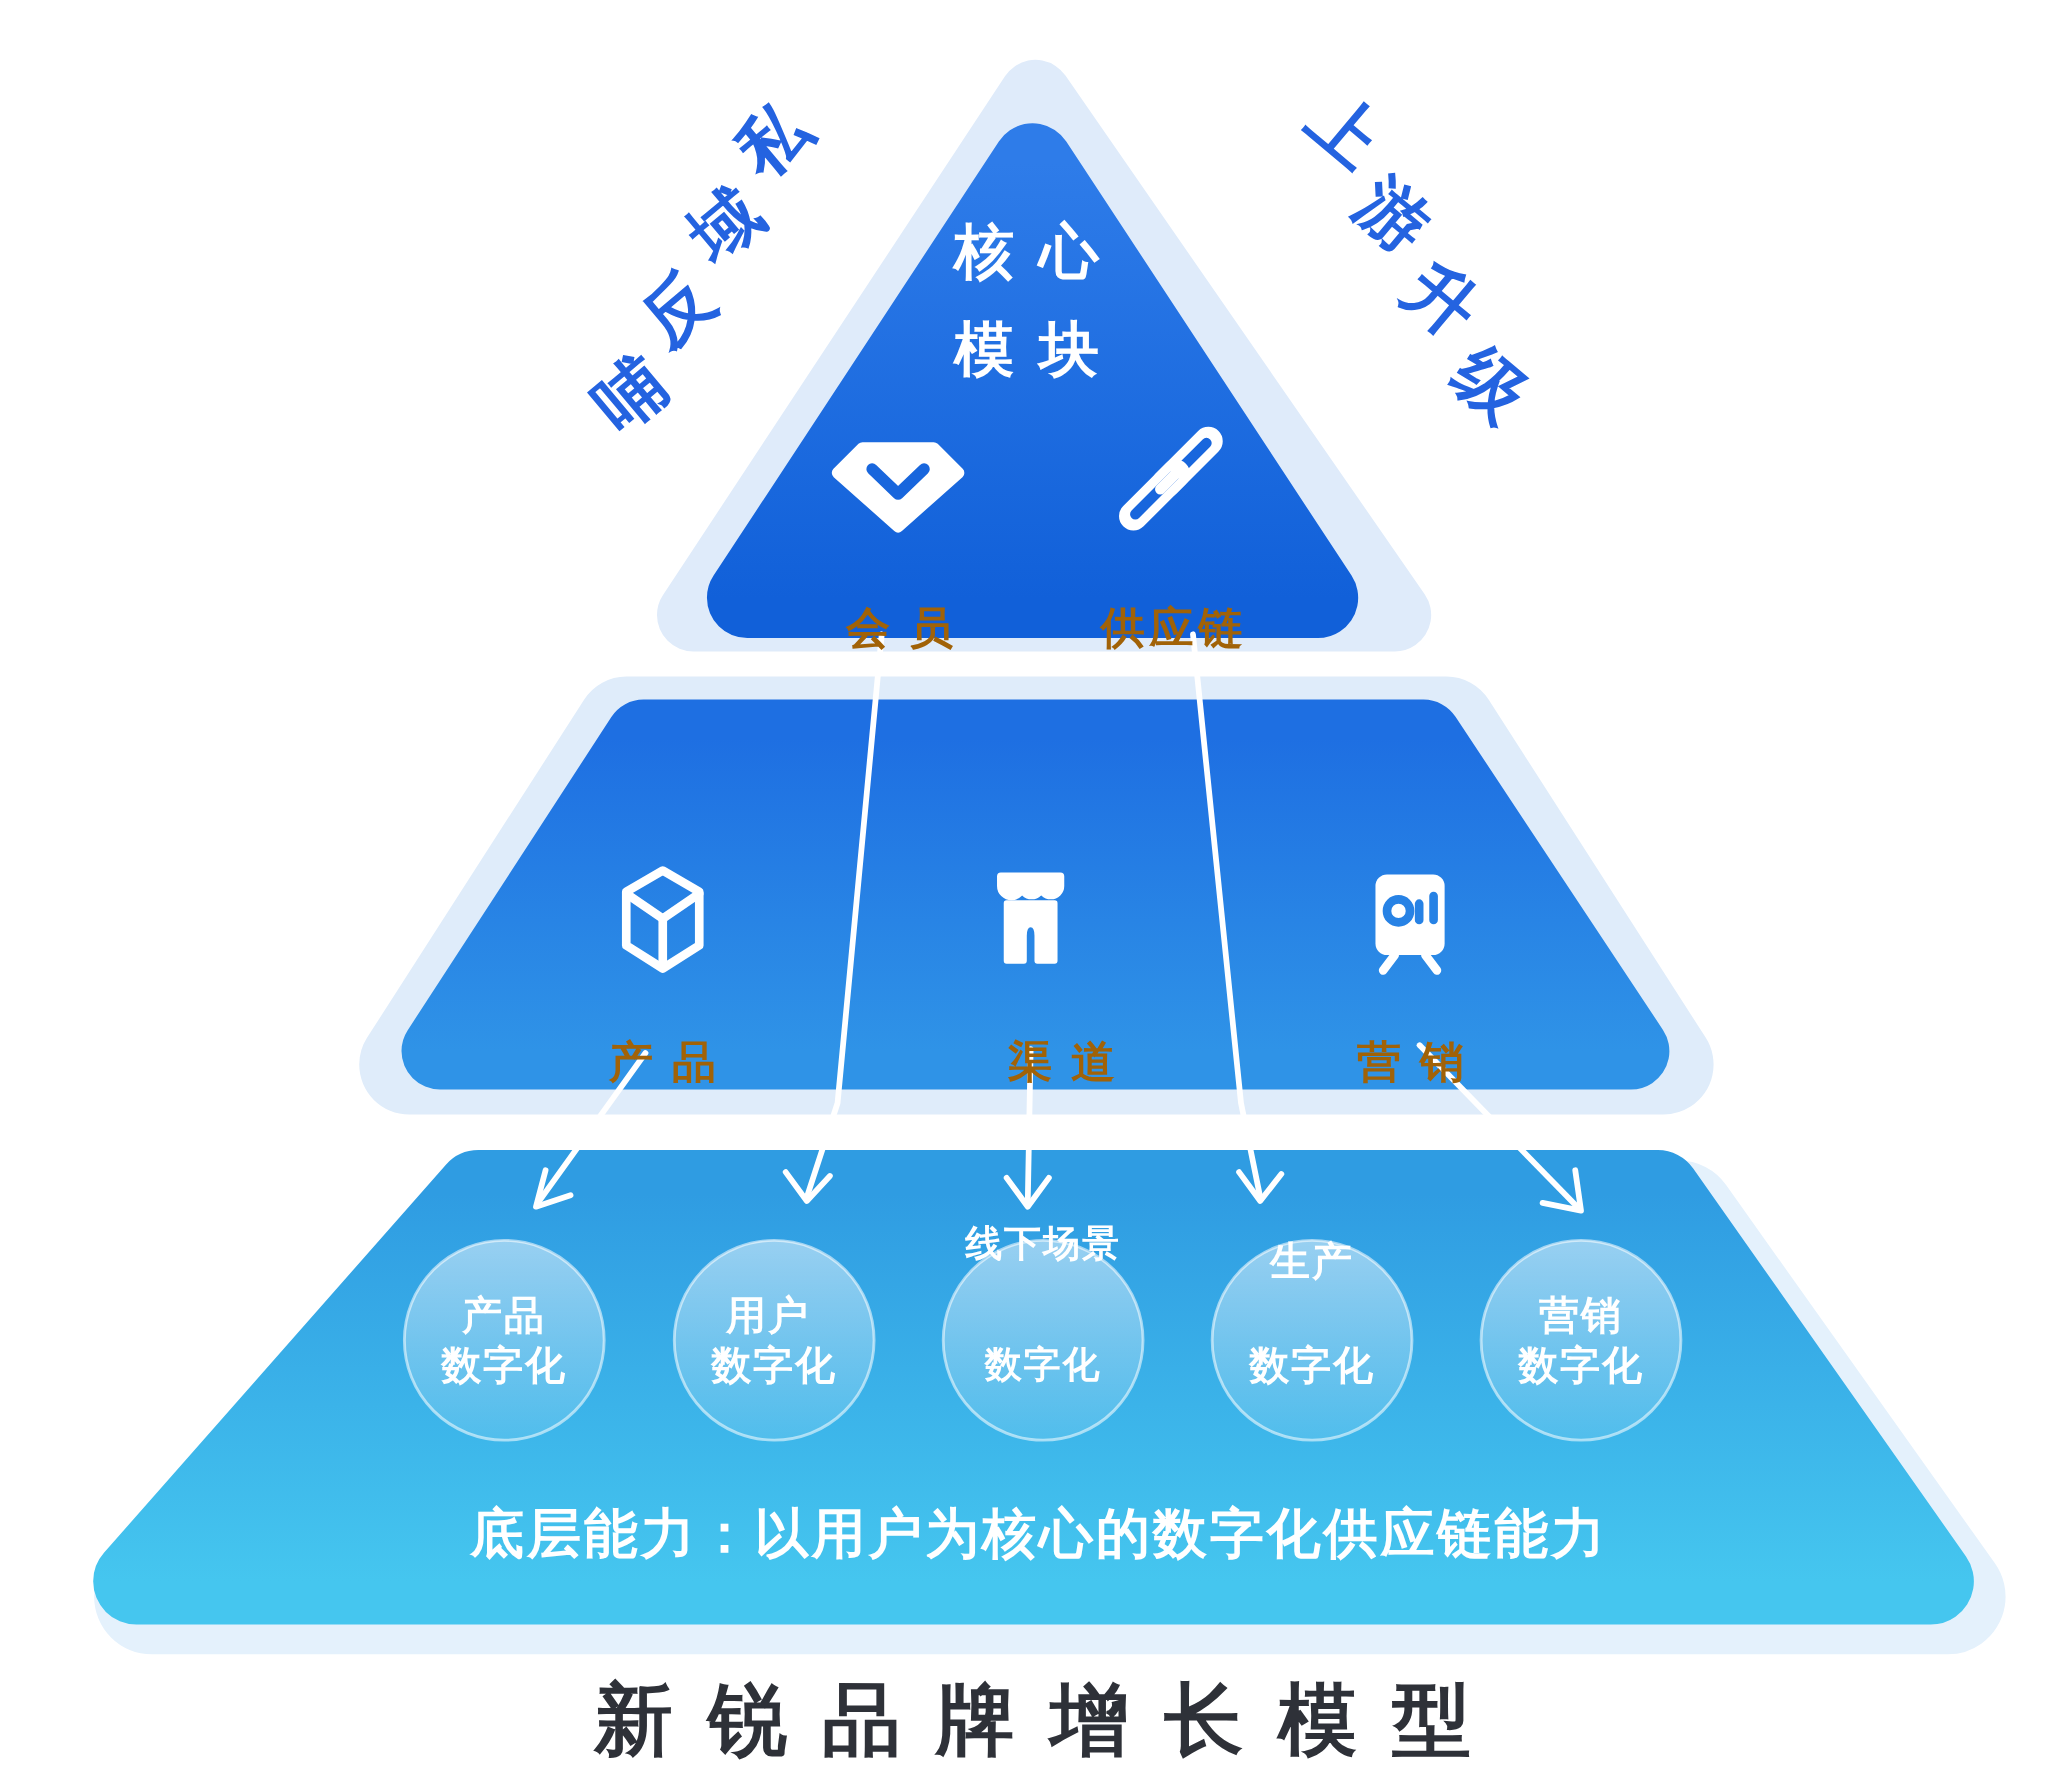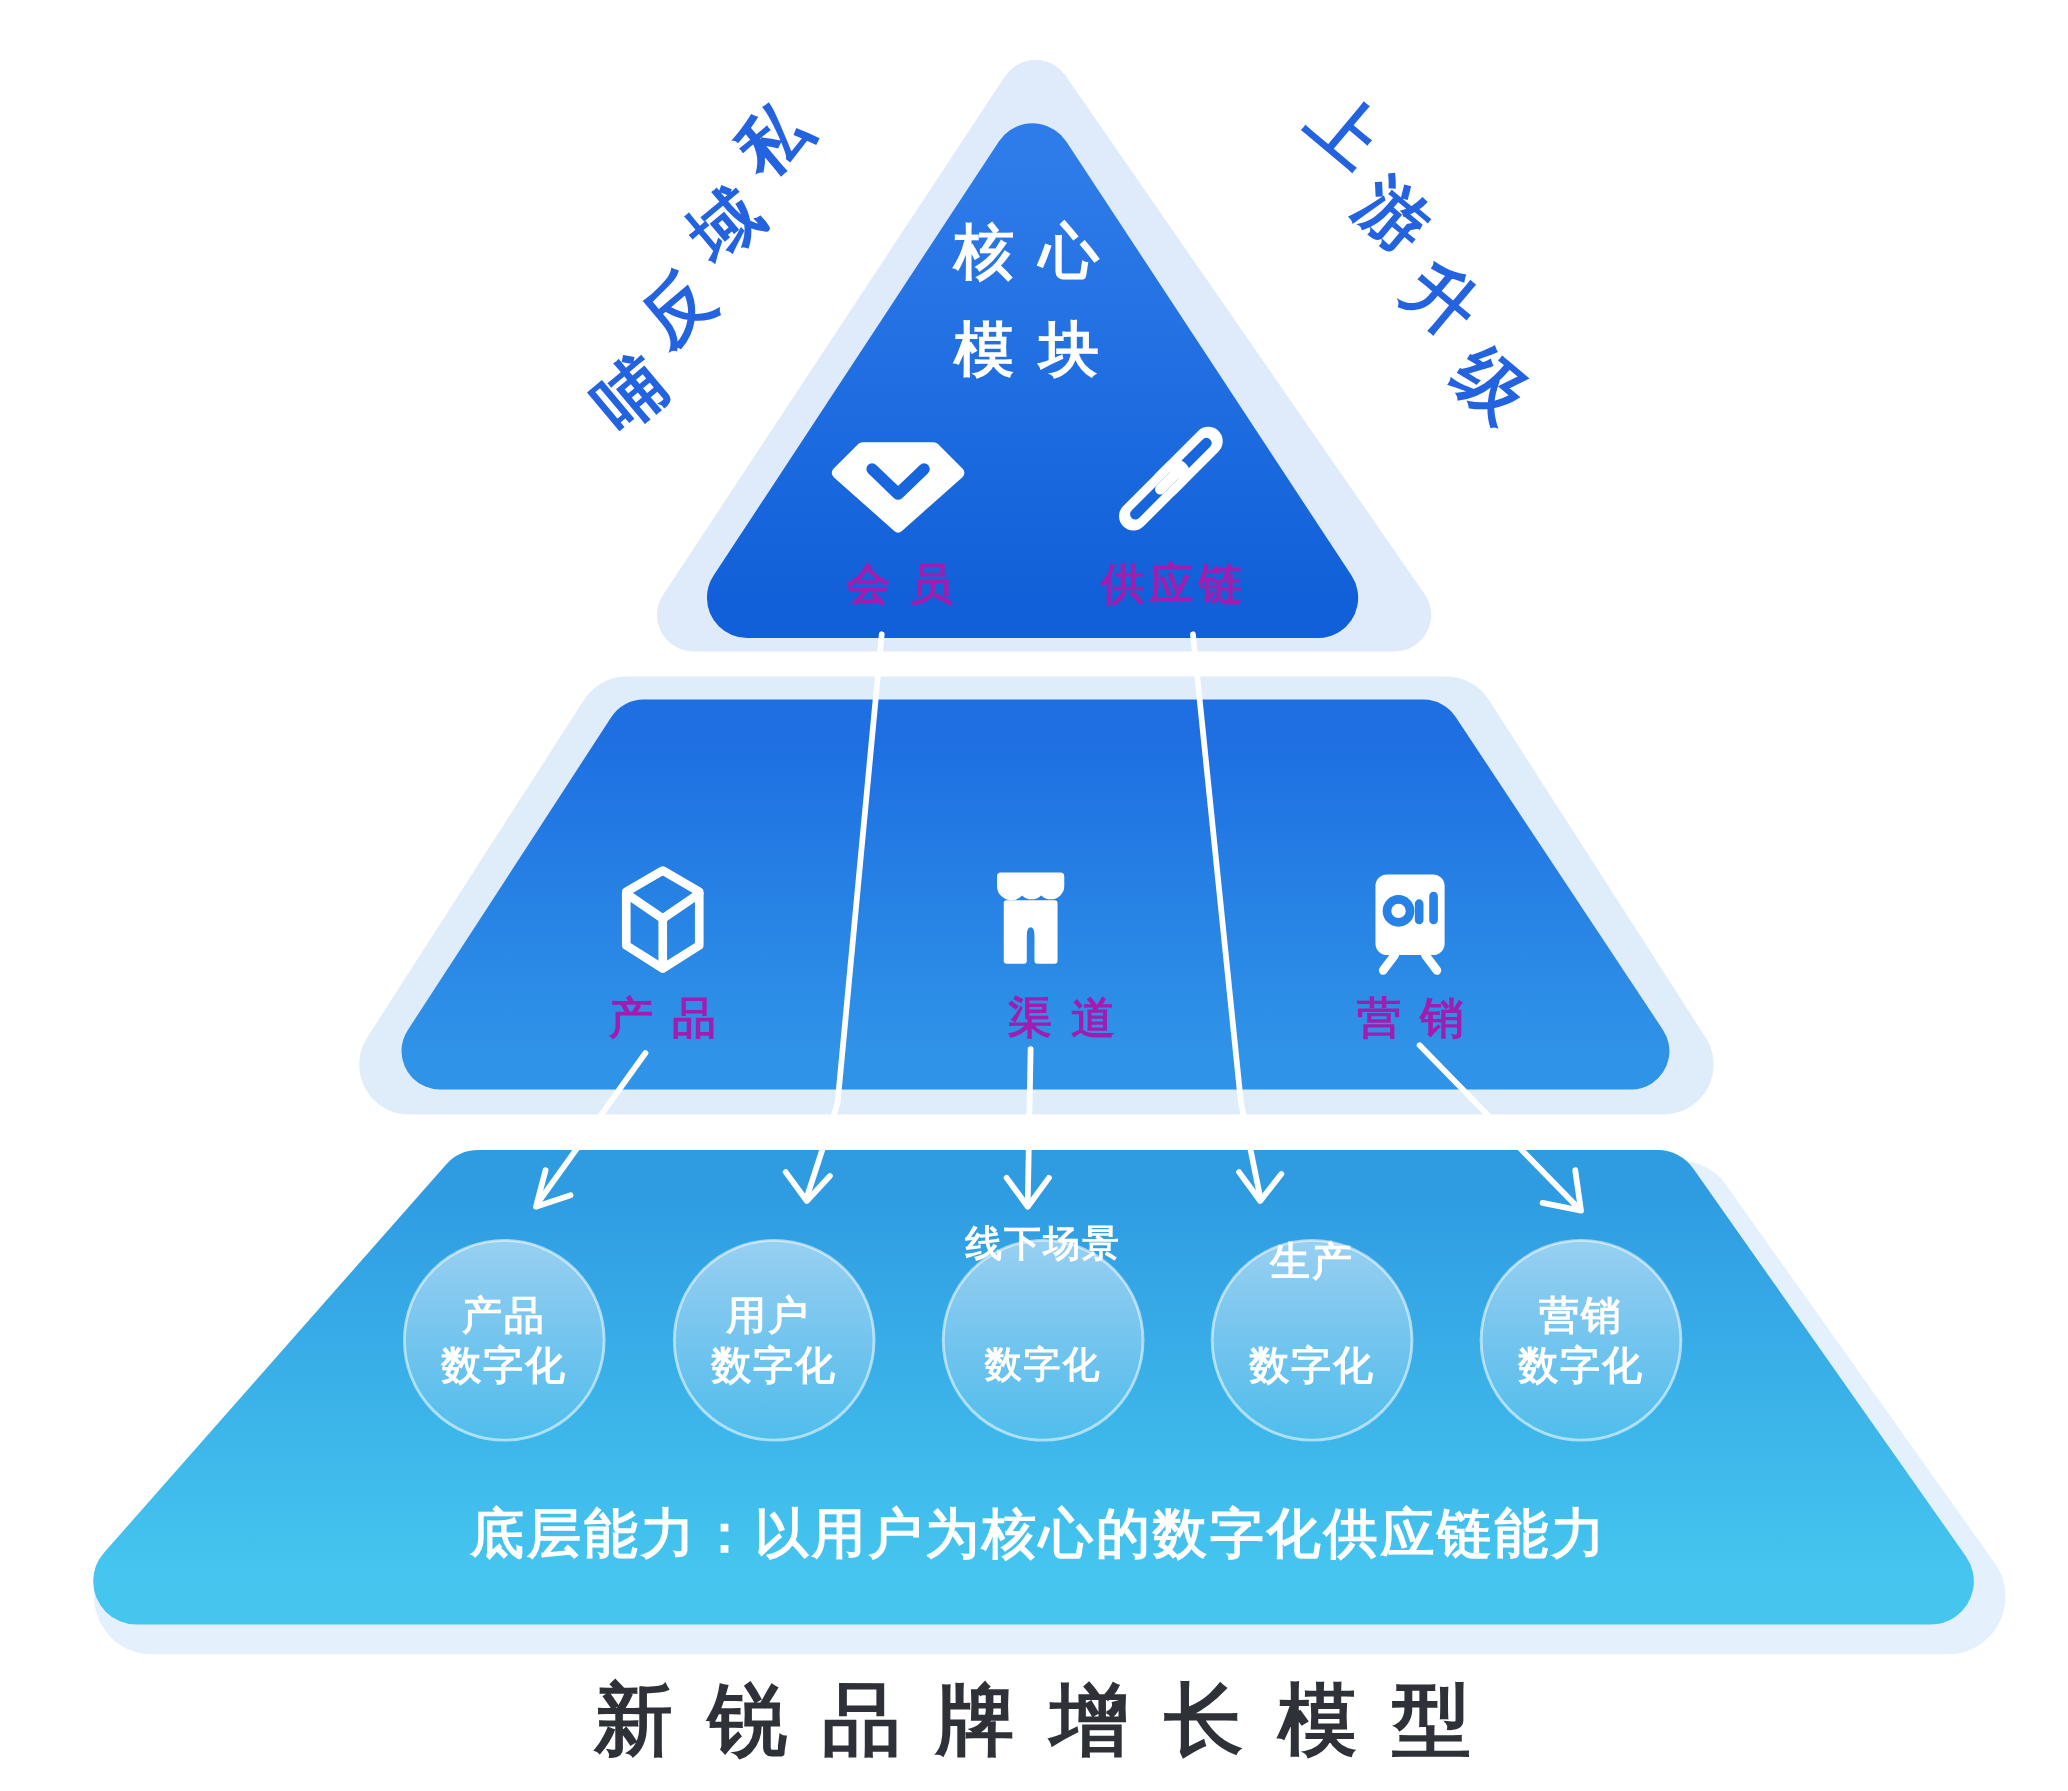--- a/index.html
+++ b/index.html
@@ -4,21 +4,21 @@
 <style>
   html,body{margin:0;padding:0;background:#ffffff;}
   #stage{
     position:relative;width:2068px;height:1792px;background:#ffffff;overflow:hidden;
     font-family:"Liberation Sans","DejaVu Sans",sans-serif;
   }
   #shapes{position:absolute;left:0;top:0;}
   .txt{position:absolute;transform:translate(-50%,-50%);white-space:nowrap;}
   .tier-title{color:#ffffff;font-weight:700;font-size:61px;letter-spacing:25px;text-align:center;}
   .tier1-line{font-size:60px;}
-  .item-label{color:#a21caf;font-weight:700;font-size:44px;letter-spacing:19px;}
+  .item-label{color:#a16207;font-weight:700;font-size:44px;letter-spacing:19px;margin-top:44px;}
   .item-label.tight{letter-spacing:4.8px;}
   .circle-line{color:#ffffff;font-weight:700;font-size:40px;letter-spacing:1.9px;}
   .circle-line.small{font-size:37px;}
   .caption{color:#ffffff;font-weight:700;font-size:54px;letter-spacing:2.9px;}
   .main-title{color:#2e3138;font-weight:700;font-size:79px;letter-spacing:35px;}
   .side-char{
     position:absolute;color:#2463e0;font-weight:700;font-size:69px;
     transform:translate(-50%,-50%) rotate(var(--rot));
   }
 </style>

